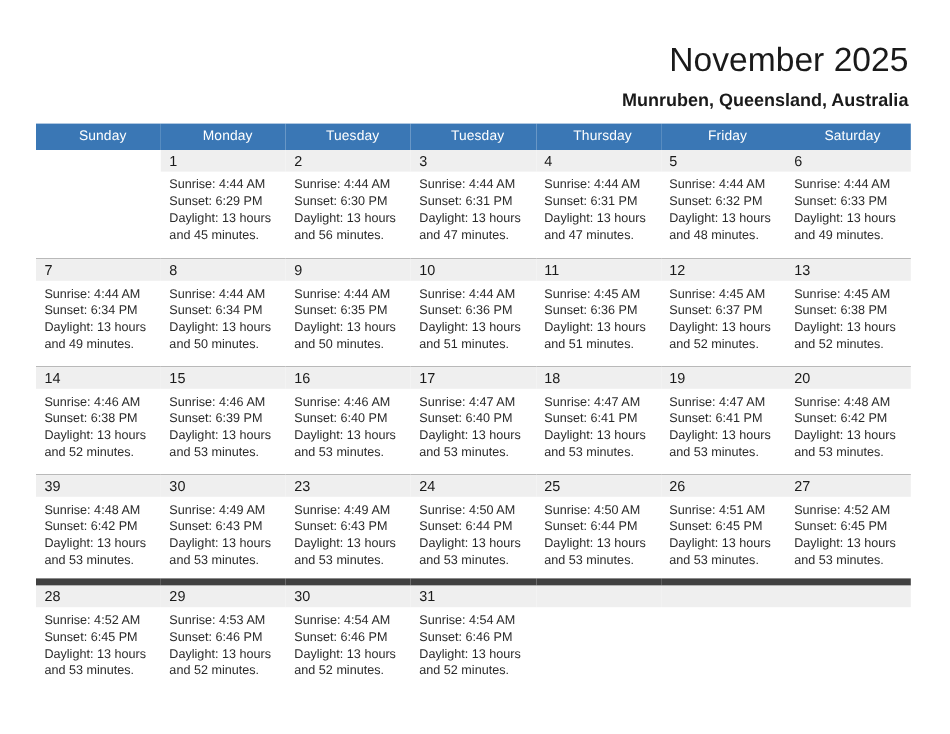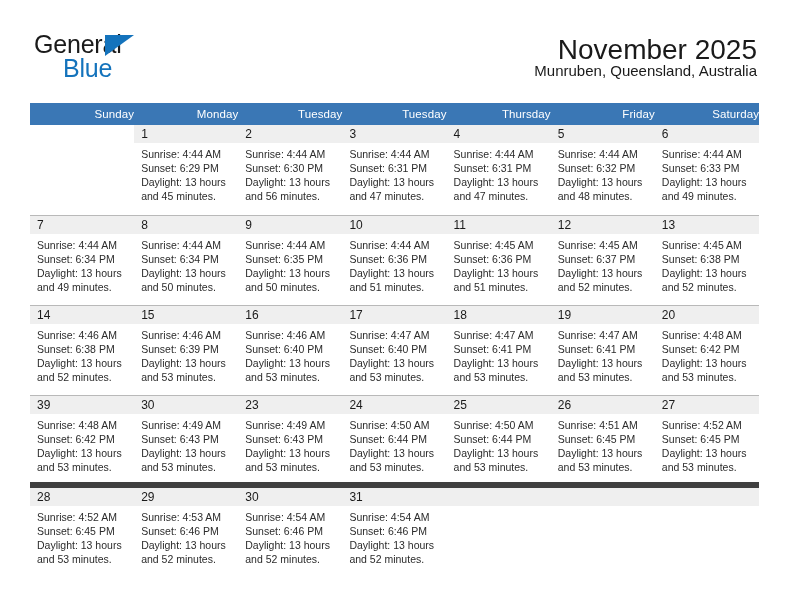--- a/index.html
+++ b/index.html
@@ -69,45 +69,46 @@
     top: 36px;
     font-size: 28px;
     color: #1a1a1a;
     text-align: right;
     line-height: 1;
     white-space: nowrap;
   }
   .subtitle {
     position: absolute;
     right: 35px;
-    top: 63px;
+    top: 76px;
     font-size: 15px;
     color: #1a1a1a;
     text-align: right;
     line-height: 1;
     white-space: nowrap;
+    font-weight: bold;
   }
 
   
   .calendar {
     position: absolute;
     left: 30px;
     top: 103px;
     width: 729px;
     border-collapse: collapse;
     table-layout: fixed;
   }
   .calendar col { width: 104.14px; }
 
   thead th {
     background: #3a77b5;
     color: #ffffff;
     font-size: 11.5px;
     font-weight: normal;
-    text-align: right;
+    text-align: center;
     padding: 5px 0 5px 7px;
     height: 20px;
     box-sizing: border-box;
     border: 0;
     letter-spacing: 0.1px;
   }
 
   tbody tr.week-row > td {
     vertical-align: top;
     padding: 0;
@@ -151,25 +152,20 @@
   }
   .info div { white-space: nowrap; }
 </style>
 </head>
 <body>
 
 <div class="page">
 
   <div class="header">
 
-    <div class="brand">
-      <span class="brand-general">General</span>
-      <span class="brand-tri"></span>
-      <span class="brand-blue">Blue</span>
-    </div>
 
     <div class="title">November 2025</div>
     <div class="subtitle">Munruben, Queensland, Australia</div>
   </div>
 
   <table class="calendar">
     <colgroup>
       <col>
         <col>
         <col>

